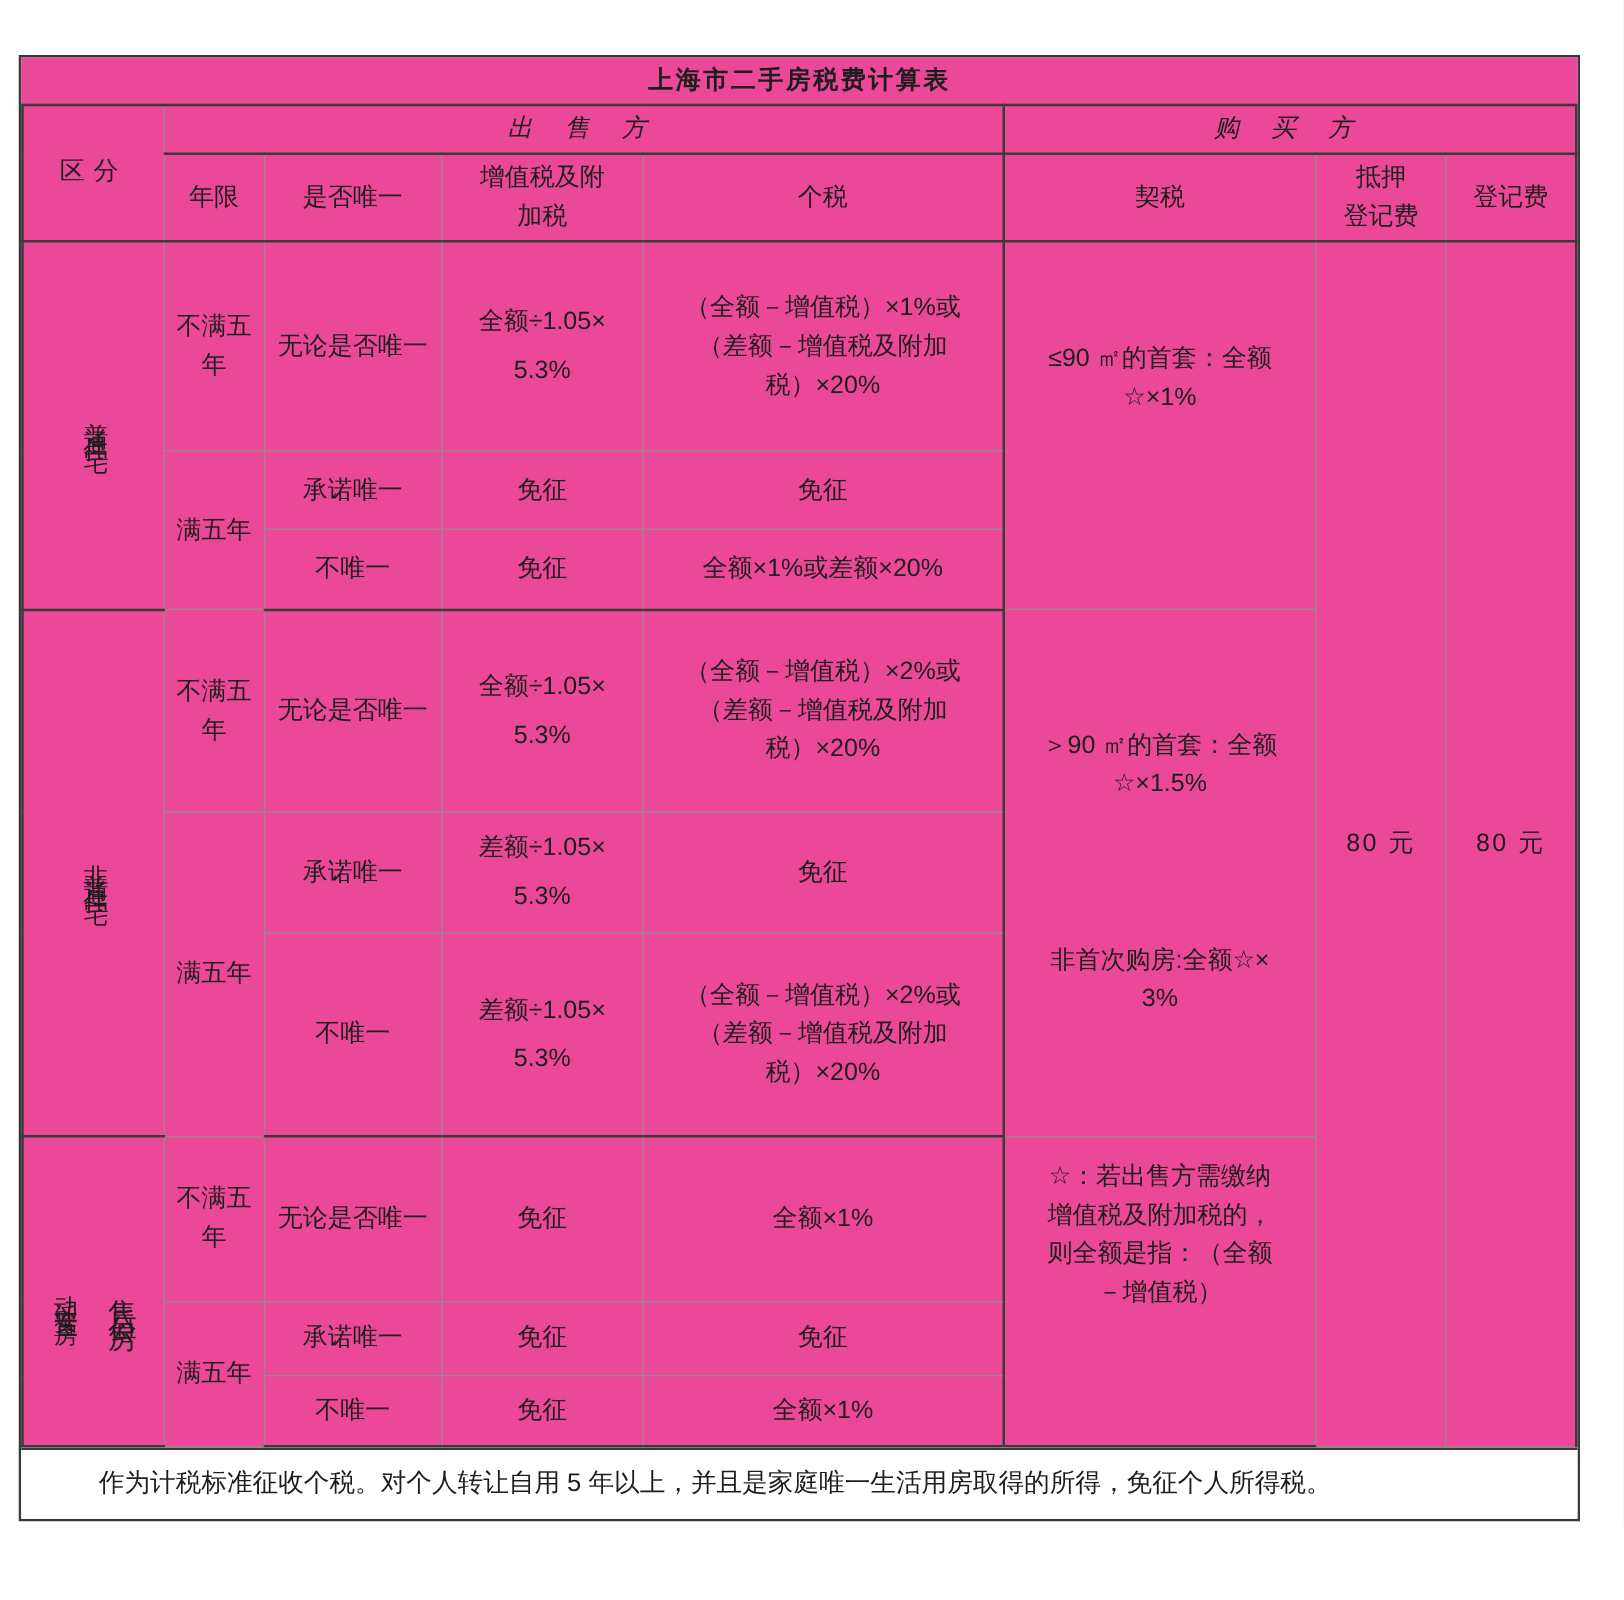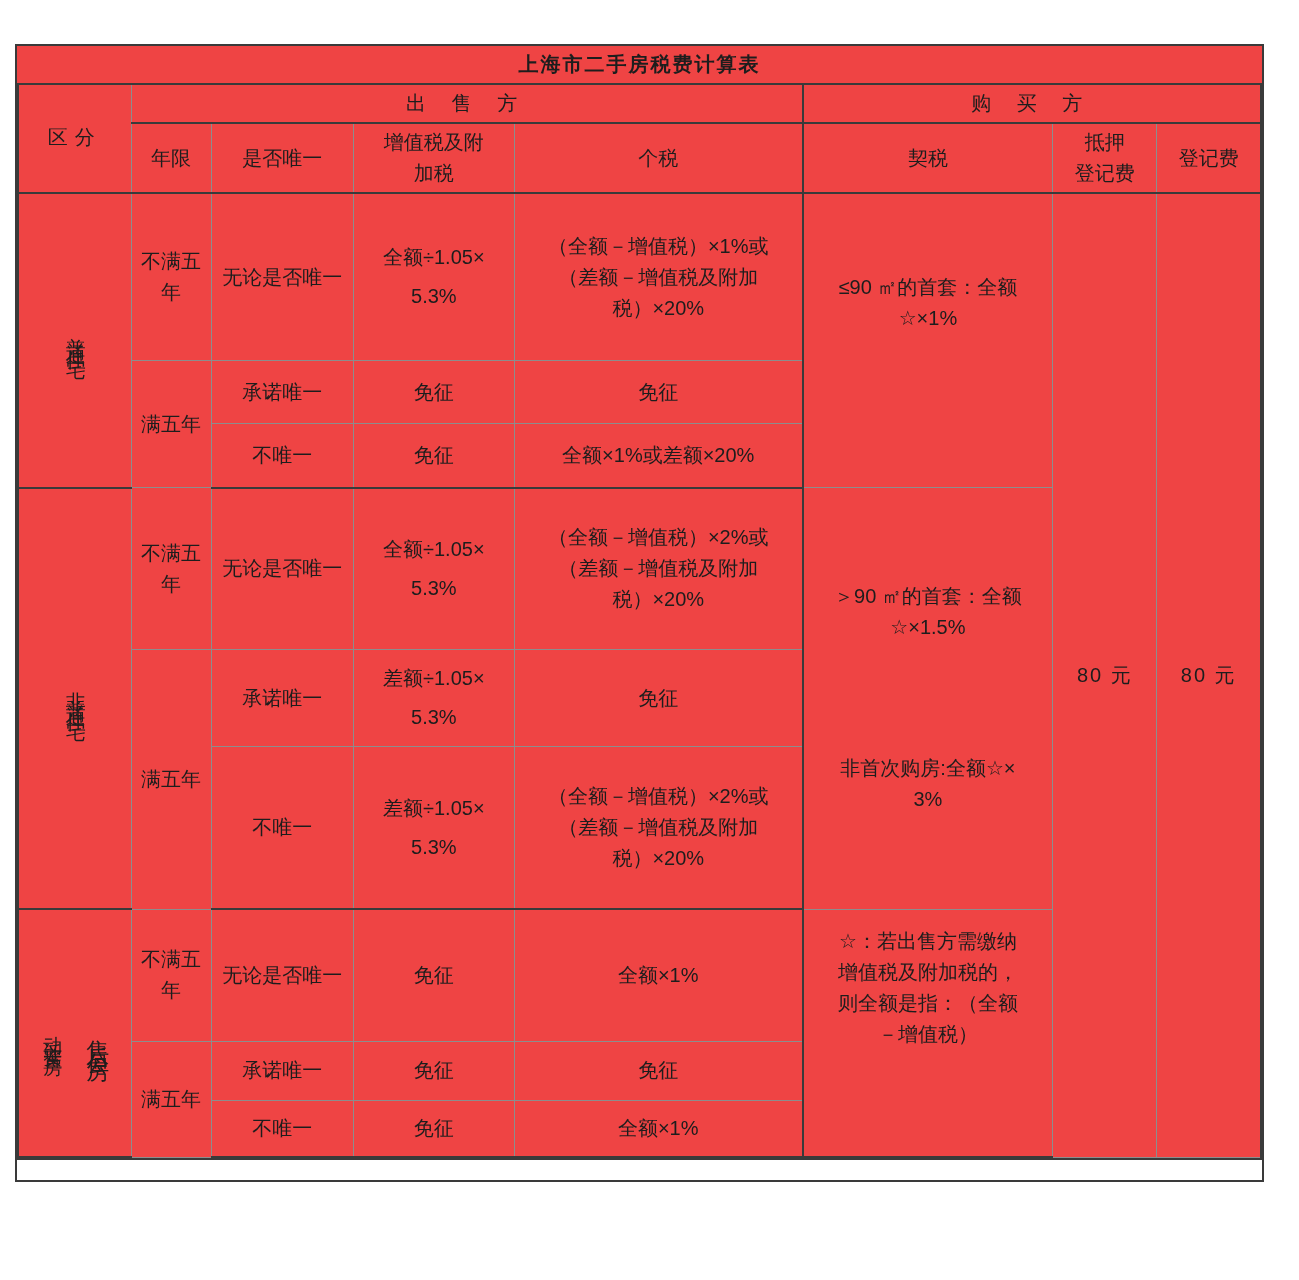--- a/index.html
+++ b/index.html
@@ -22,21 +22,21 @@
     width: 1249px;
     box-sizing: border-box;
     border: 2px solid #3a3a3a;
     background: #fff;
   }
 
   table.tax {
     border-collapse: collapse;
     table-layout: fixed;
     width: 100%;
-    background: #ef4444;
+    background: #ec4899;
   }
   table.tax td {
     border: 1px solid #8d8d8d;
     text-align: center;
     vertical-align: middle;
     padding: 3px 4px;
     font-size: 20px;
     line-height: 1.55;
     color: #1d1d1d;
     word-break: break-all;
@@ -53,20 +53,21 @@
     letter-spacing: 2px;
     padding: 16px 0 18px 0;
     border: none !important;
     border-bottom: 2px solid #3a3a3a !important;
   }
 
   .group-head {
     font-size: 22px;
     letter-spacing: 10px;
     padding: 12px 0 13px 0;
+    font-style: italic;
   }
   .col-head {
     font-size: 21px;
     line-height: 1.5;
   }
 
   
   .vert {
     font-size: 22px;
     letter-spacing: 7px;
@@ -293,15 +294,16 @@
     <tr>
       <td class="yearcell th-bottom">不唯一</td>
       <td class="formula th-bottom">免征</td>
       <td class="formula th-bottom th-right">全额×1%</td>
     </tr>
 
   </tbody>
     </table>
 
   <div class="notes">
+    <div class="l3">作为计税标准征收个税。对个人转让自用 5 年以上，并且是家庭唯一生活用房取得的所得，免征个人所得税。</div>
   </div>
 
 </div>
 
 </body></html>

